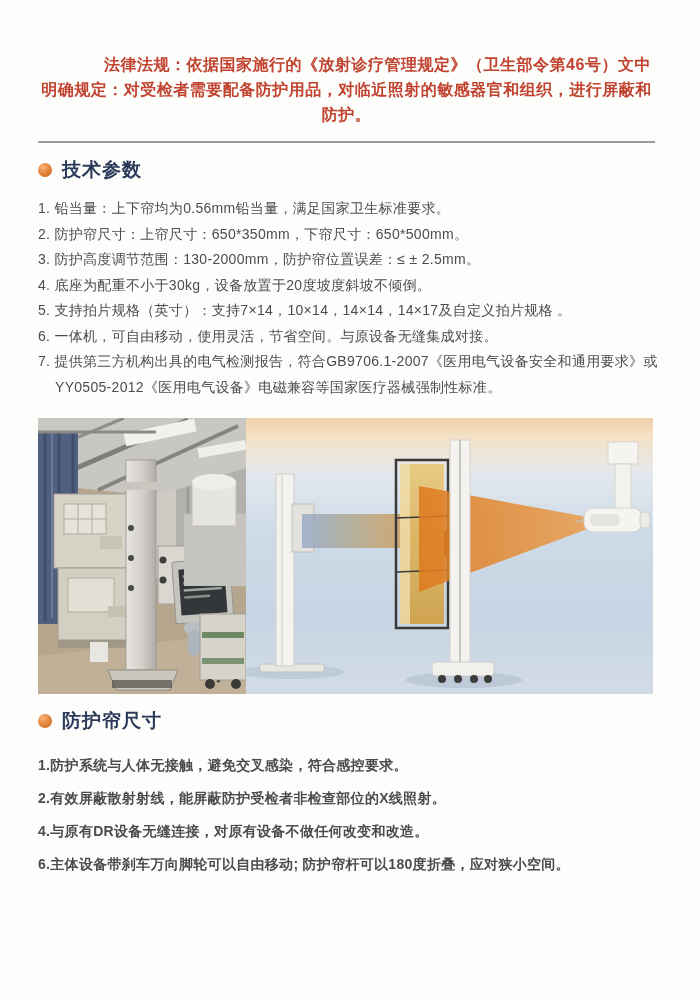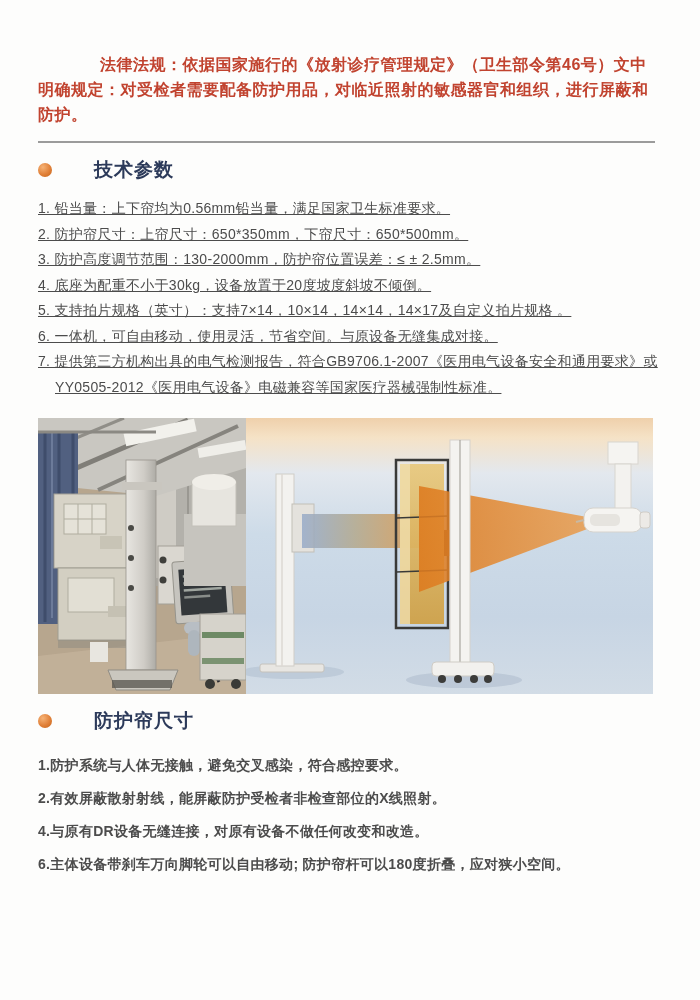--- a/index.html
+++ b/index.html
@@ -5,38 +5,38 @@
   html,body{margin:0;padding:0;background:#e9e8e6;}
   .page{
     position:relative;width:700px;height:1000px;margin:0 auto;
     background:#fdfdfc;overflow:hidden;
     font-family:"Liberation Sans","DejaVu Sans",sans-serif;
     box-sizing:border-box;
   }
   .legal{
     margin:52px 45px 0 38px;
     font-size:16px;font-weight:bold;line-height:25px;
-    color:#c1432f;text-indent:62px;letter-spacing:0.5px;
+    color:#c1432f;text-indent:62px;letter-spacing:0.5px;text-align:center;
   }
   .divider{
     height:2px;background:#9b9b9b;margin:14px 45px 0 38px;
   }
   .section-header{
     display:flex;align-items:center;margin:13px 45px 0 38px;height:27px;
   }
   .bullet{
     width:14px;height:14px;border-radius:50%;
     background:radial-gradient(circle at 35% 30%, #f6b275 0%, #e08038 55%, #c56318 100%);
     margin-right:10px;flex:0 0 auto;
   }
   .section-title{
-    font-size:19px;font-weight:bold;color:#2c3a5a;letter-spacing:1px;margin-left:32px;
+    font-size:19px;font-weight:bold;color:#2c3a5a;letter-spacing:1px;
   }
   .tech-list{
-    margin:13px 40px 0 38px;color:#4c4c4c;font-size:14px;text-decoration:underline;
+    margin:13px 40px 0 38px;color:#4c4c4c;font-size:14px;
   }
   .tech-list .item{
     line-height:25.5px;
     padding-left:17px;text-indent:-17px; 
     letter-spacing:0.3px;
   }
   .image-band{
     display:flex;margin:18px 45px 0 38px;height:276px;
   }
   .image-band svg{display:block;}

